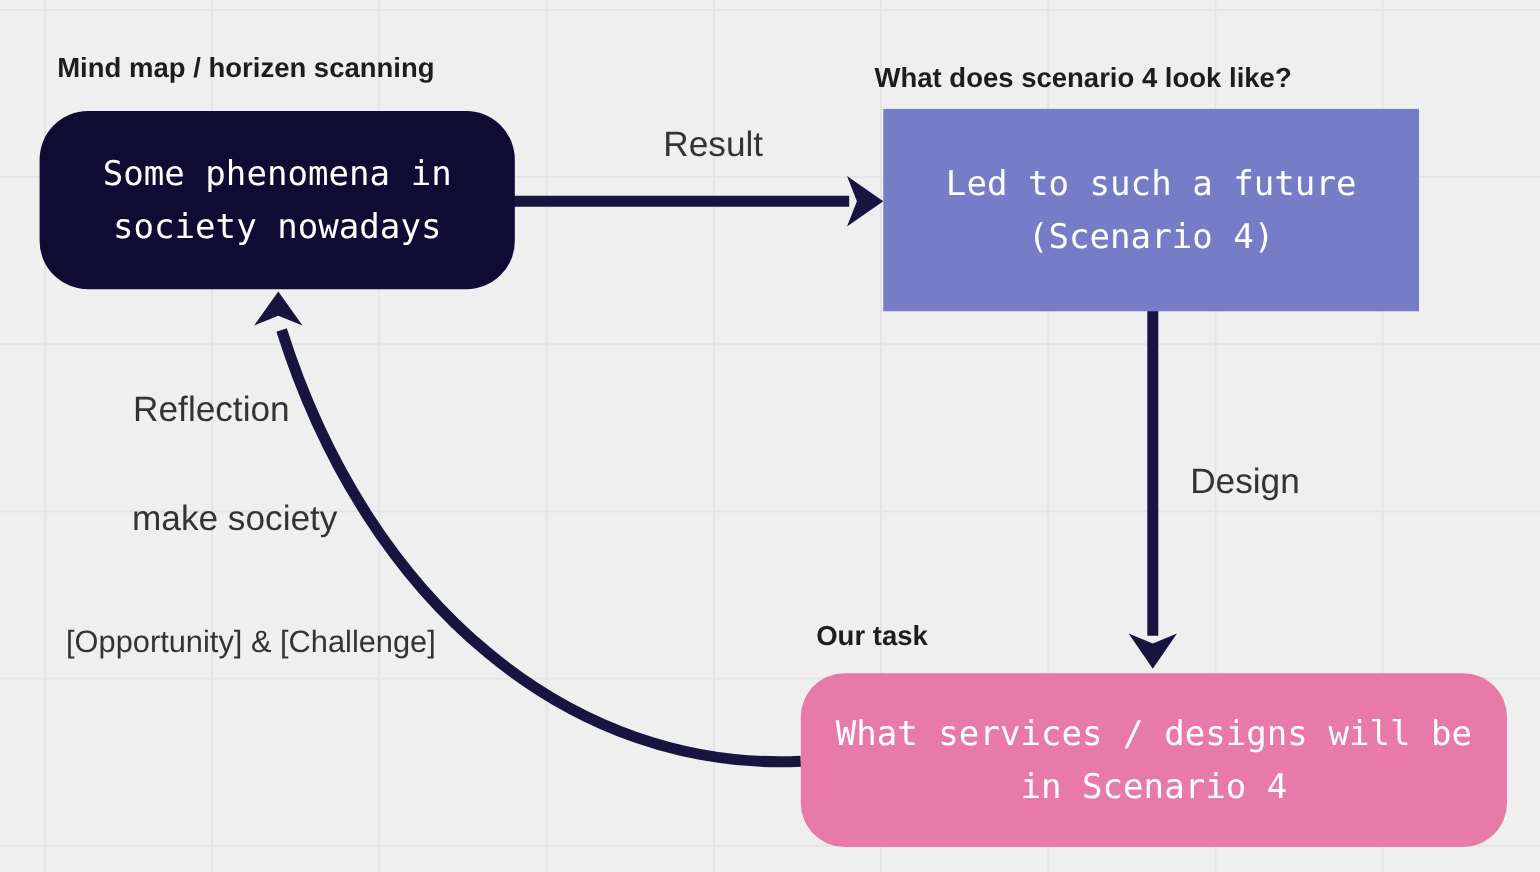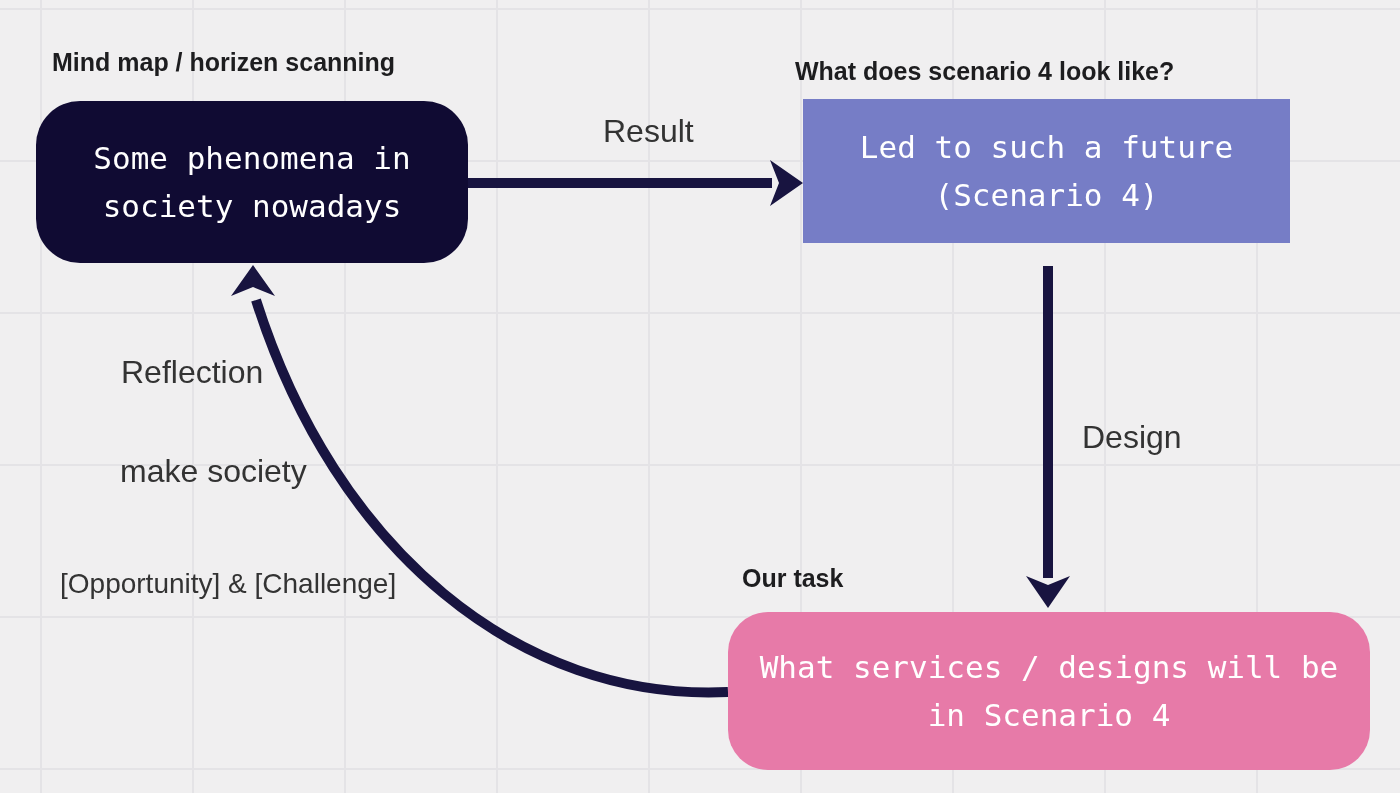--- a/index.html
+++ b/index.html
@@ -20,21 +20,21 @@
     position:absolute;display:flex;align-items:center;justify-content:center;
     text-align:center;color:#ffffff;
     font-family:"DejaVu Sans Mono","Liberation Mono",monospace;
     font-size:31px;line-height:48px;
   }
   .node-phenomena{
     left:36px;top:101px;width:432px;height:162px;
     background:#100b33;border-radius:44px;padding:0 26px;box-sizing:border-box;
   }
   .node-future{
-    left:803px;top:99px;width:487px;height:144px;
+    left:803px;top:99px;width:487px;height:184px;
     background:#767dc6;border-radius:0;padding:0 38px;box-sizing:border-box;
   }
   .node-services{
     left:728px;top:612px;width:642px;height:158px;
     background:#e77aa8;border-radius:40px;padding:0 20px;box-sizing:border-box;
   }
   .lbl{position:absolute;white-space:nowrap;}
   .lbl-bold{font-weight:700;font-size:25px;color:#1d1d1f;}
   .lbl-reg{font-weight:400;font-size:32px;color:#333333;}
   .lbl-mindmap{left:52px;top:48px;}

